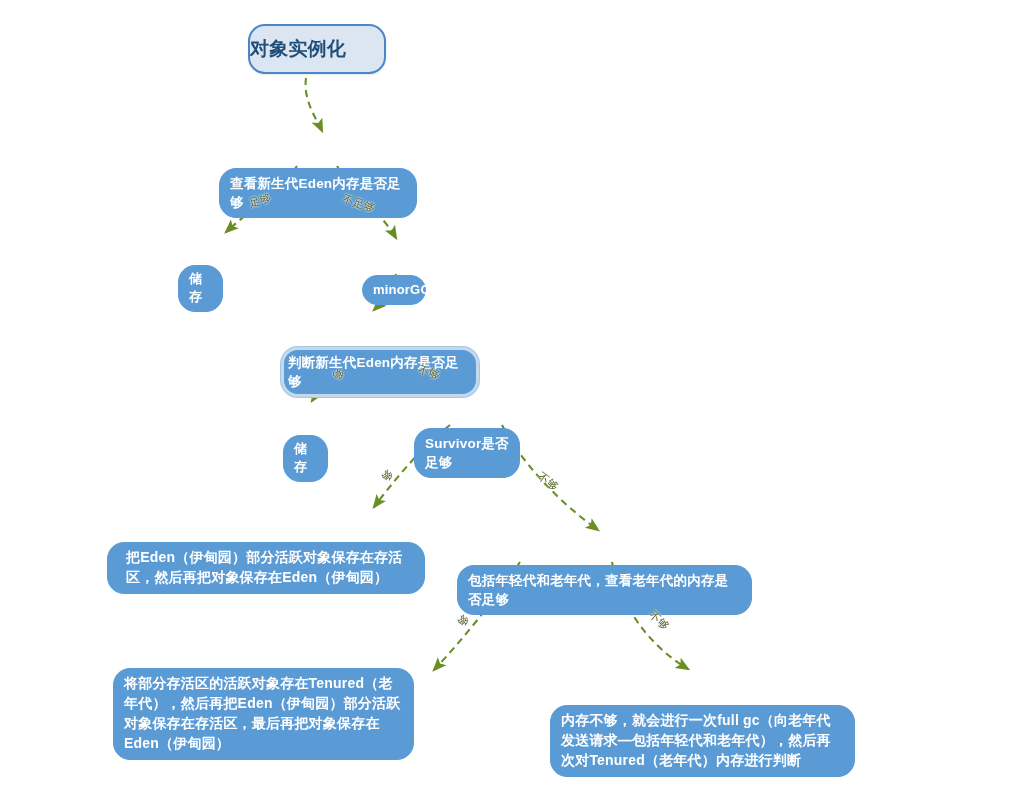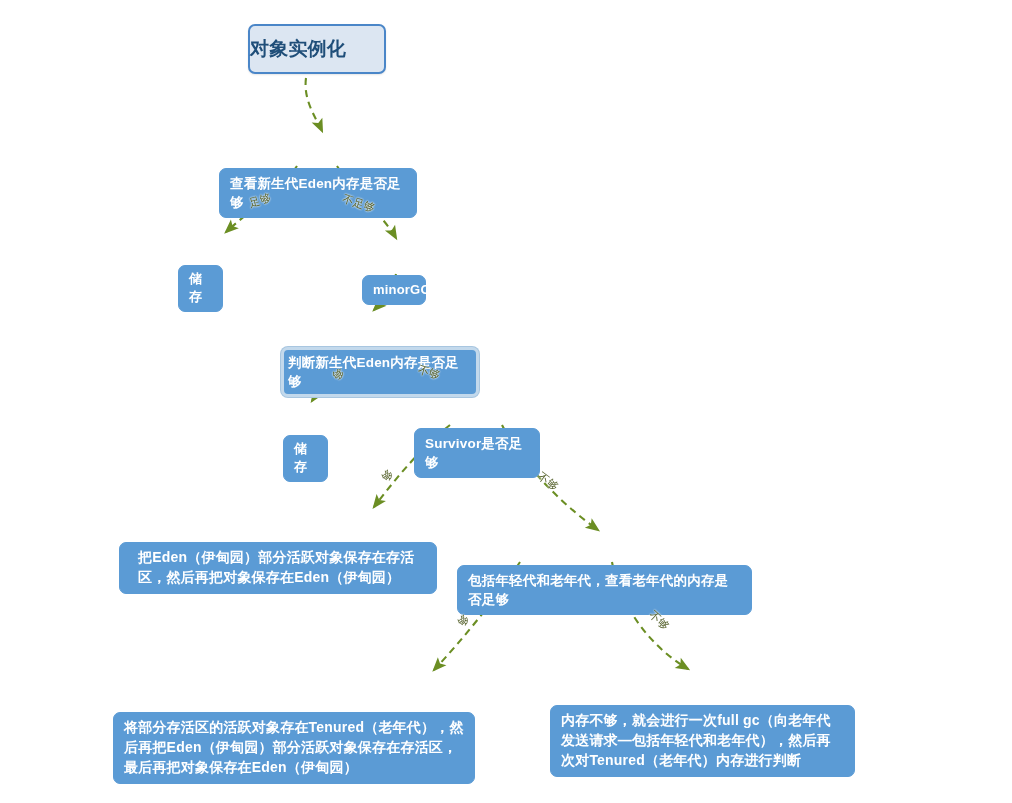--- a/index.html
+++ b/index.html
@@ -19,21 +19,21 @@
     position: absolute;
     left: 0;
     top: 0;
     width: 1012px;
     height: 803px;
     pointer-events: none;
   }
   .node {
     position: absolute;
     box-sizing: border-box;
-    border-radius: 7px;
+    border-radius: 17px;
     display: flex;
     align-items: center;
     font-weight: bold;
     letter-spacing: 0.2px;
     line-height: 1.42;
   }
   
   .node.root {
     background: #dce6f2;
     border: 2px solid #4a86c8;
@@ -116,30 +116,30 @@
       </div>
       <div class="node fill small" style="left: 362px; top: 243px; width: 64px; min-height: 30px;">
         <span class="node-label">minorGC</span>
       </div>
       <div class="node fill selected" style="left: 281px; top: 315px; width: 198px; min-height: 30px;">
         <span class="node-label">判断新生代Eden内存是否足够</span>
       </div>
       <div class="node fill small" style="left: 283px; top: 403px; width: 45px; min-height: 28px;">
         <span class="node-label">储存</span>
       </div>
-      <div class="node fill" style="left: 414px; top: 396px; width: 126px; min-height: 27px;">
+      <div class="node fill" style="left: 414px; top: 396px; width: 106px; min-height: 27px;">
         <span class="node-label">Survivor是否足够</span>
       </div>
-      <div class="node fill big" style="left: 119px; top: 510px; width: 318px; min-height: 52px; padding-left: 18px;">
+      <div class="node fill big" style="left: 107px; top: 510px; width: 318px; min-height: 52px; padding-left: 18px;">
         <span class="node-label">把Eden（伊甸园）部分活跃对象保存在存活区，然后再把对象保存在Eden（伊甸园）</span>
       </div>
       <div class="node fill" style="left: 457px; top: 533px; width: 295px; min-height: 27px;">
         <span class="node-label">包括年轻代和老年代，查看老年代的内存是否足够</span>
       </div>
-      <div class="node fill big" style="left: 113px; top: 680px; width: 362px; min-height: 72px;">
+      <div class="node fill big" style="left: 113px; top: 636px; width: 301px; min-height: 72px;">
         <span class="node-label">将部分存活区的活跃对象存在Tenured（老年代），然后再把Eden（伊甸园）部分活跃对象保存在存活区，最后再把对象保存在Eden（伊甸园）</span>
       </div>
       <div class="node fill big" style="left: 550px; top: 673px; width: 305px; min-height: 68px;">
         <span class="node-label">内存不够，就会进行一次full gc（向老年代发送请求—包括年轻代和老年代），然后再次对Tenured（老年代）内存进行判断</span>
       </div>
     </div>
   <div id="labels-host">
       <div class="edge-label" style="left: 249px; top: 193px; color: rgb(85, 97, 43); transform: rotate(-16deg);">足够</div>
       <div class="edge-label" style="left: 342px; top: 196px; color: rgb(85, 97, 43); transform: rotate(18deg);">不足够</div>
       <div class="edge-label" style="left: 333px; top: 367px; color: rgb(85, 97, 43); transform: rotate(-30deg);">够</div>

